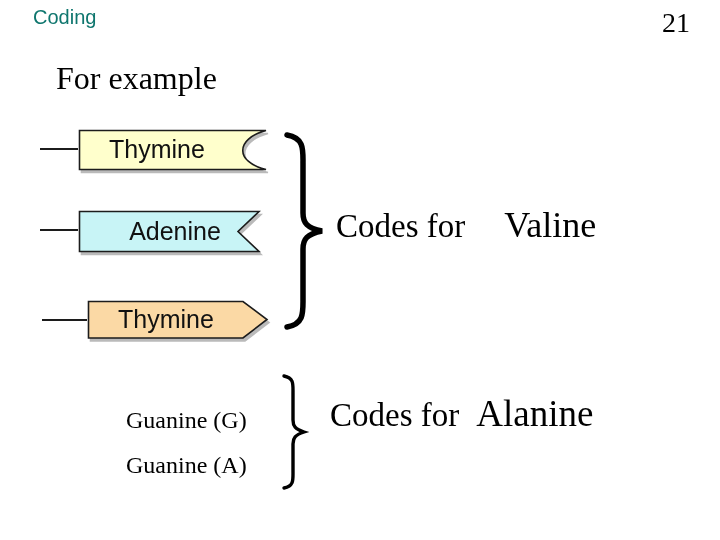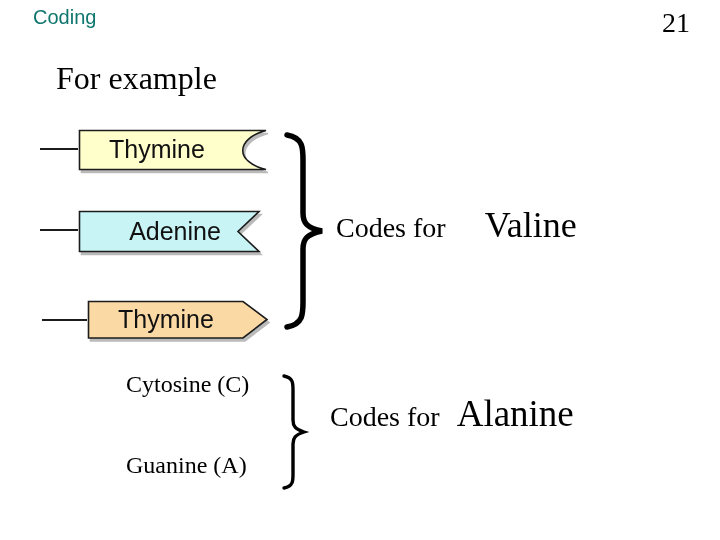--- a/index.html
+++ b/index.html
@@ -50,21 +50,21 @@
   .tab-thymine  { left: 87px; top: 300px; }
   .tab-thymine  .tab-label { left: 0; width: 158px; }
 
   .brace { display: block; }
   .brace-1 { left: 277px; top: 131px; }
   .brace-2 { left: 277px; top: 373px; }
 
   .codes-row { display: flex; align-items: baseline; }
   .codes-row-1 { left: 336px; top: 206px; }
   .codes-row-2 { left: 330px; top: 394px; }
-  .codes-for { font-size: 28px; line-height: 1.1; }
+  .codes-for { font-size: 33px; line-height: 1.1; }
   .amino-acid-1 { font-size: 36px; line-height: 1.1; margin-left: 39px; }
   .amino-acid-2 { font-size: 37px; line-height: 1.1; margin-left: 17px; }
 
   .list-item { font-size: 24px; line-height: 1.1; }
   .list-item-1 { left: 126px; top: 371px; }
   .list-item-2 { left: 126px; top: 407px; }
   .list-item-3 { left: 126px; top: 452px; }
 </style>
 </head>
 <body>
@@ -102,21 +102,21 @@
 
   <svg class="abs brace brace-1" width="52" height="200" viewBox="0 0 52 200">
     <path d="M10,4 C27,7 26,18 26,32 L26,82 C26,92 30,97 45,100 C30,103 26,108 26,118 L26,168 C26,182 27,193 10,196" fill="none" stroke="#000000" stroke-width="5.5" stroke-linecap="round"></path>
   </svg>
 
   <div class="abs codes-row codes-row-1">
     <span class="codes-for">Codes for</span>
     <span class="amino-acid-1">Valine</span>
   </div>
 
-  <div class="abs list-item list-item-1">Cytosine (C)</div>
+  <div class="abs list-item list-item-2">Guanine (G)</div>
   <div class="abs list-item list-item-3">Guanine (A)</div>
 
   <svg class="abs brace brace-2" width="34" height="118" viewBox="0 0 34 118">
     <path d="M7,3 C17,5 16,11 16,20 L16,47 C16,53 18,56 27,59 C18,62 16,65 16,71 L16,98 C16,107 17,113 7,115" fill="none" stroke="#000000" stroke-width="3.4" stroke-linecap="round"></path>
   </svg>
 
   <div class="abs codes-row codes-row-2">
     <span class="codes-for">Codes for</span>
     <span class="amino-acid-2">Alanine</span>
   </div>

